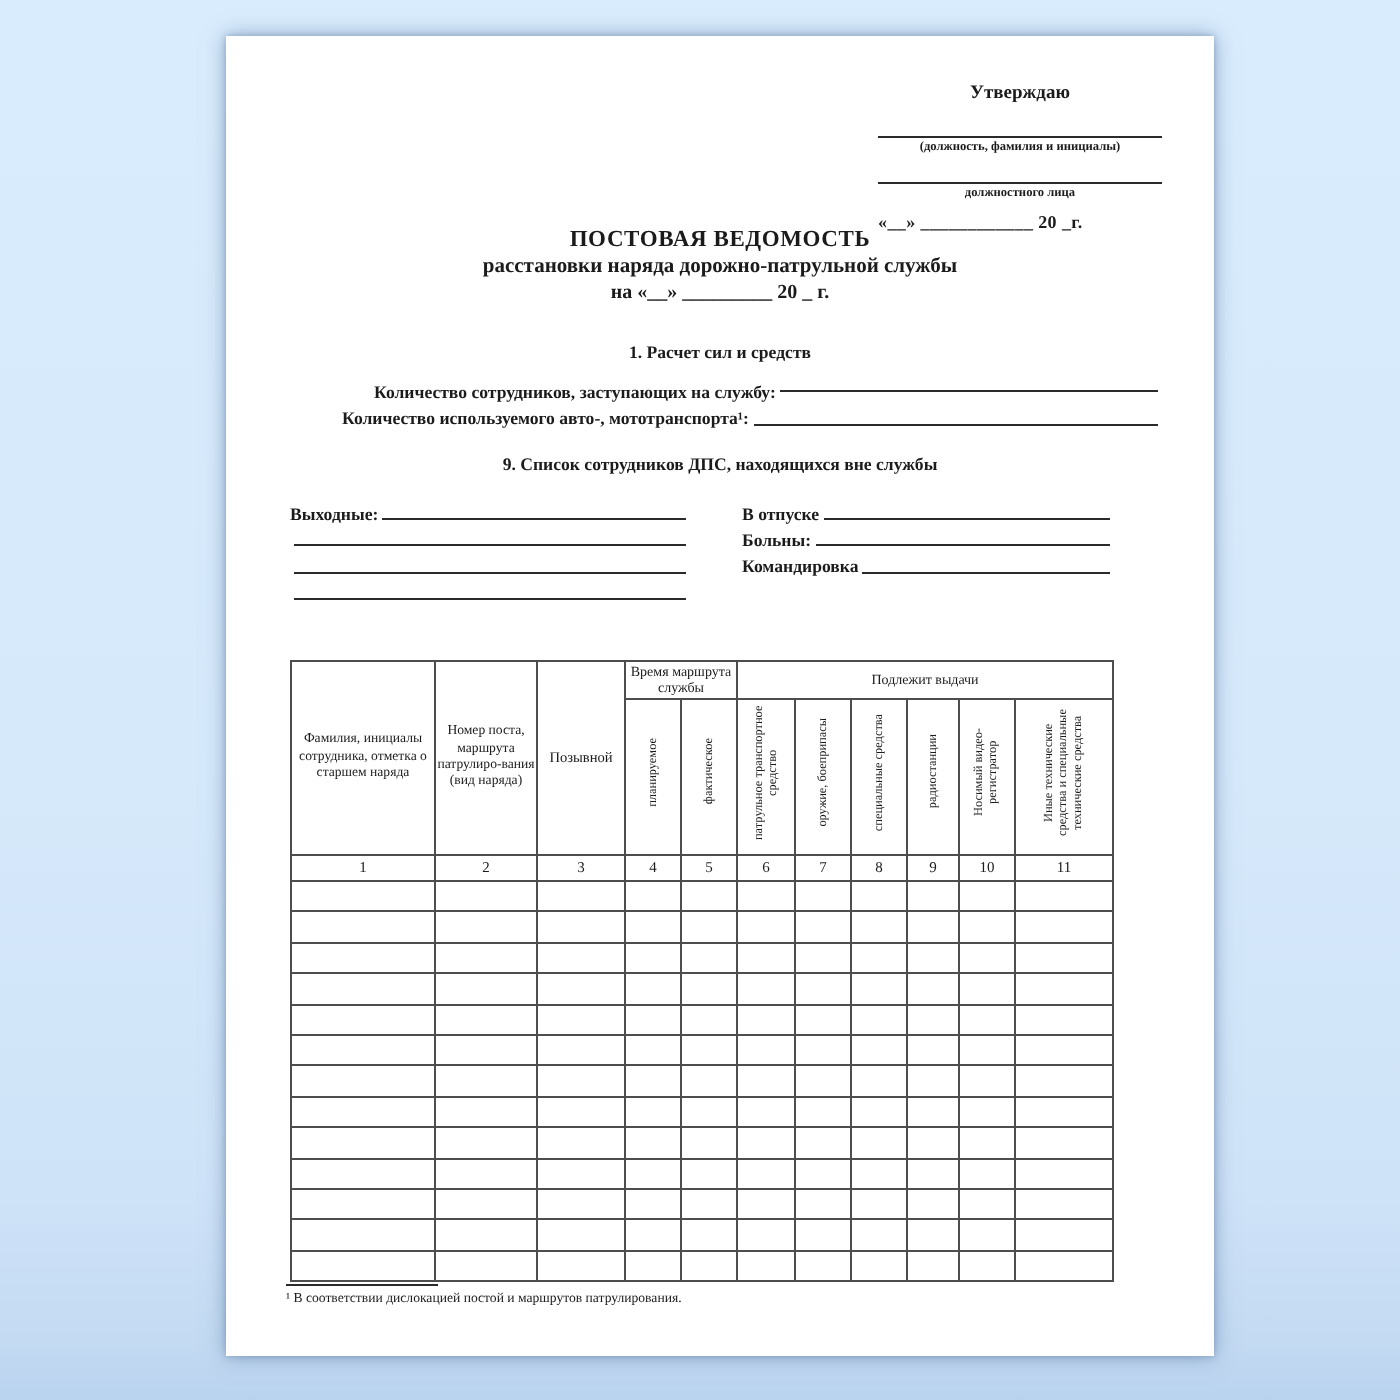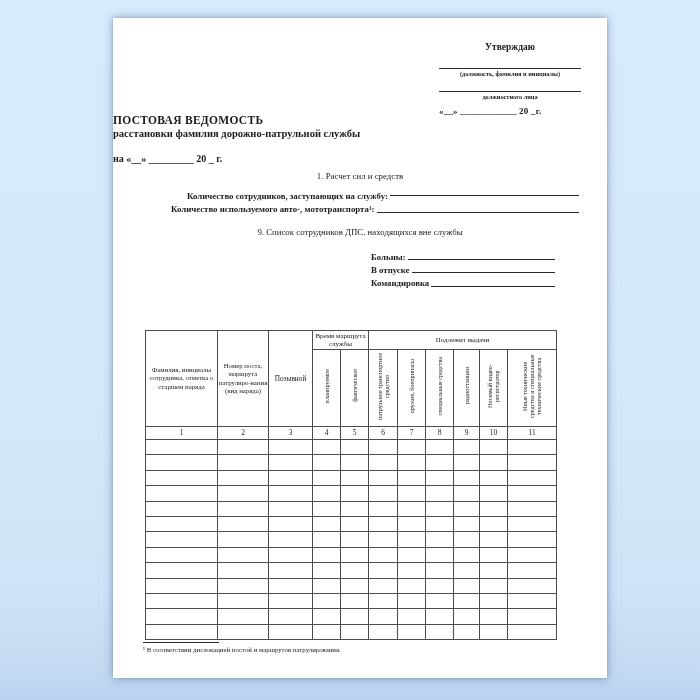--- a/index.html
+++ b/index.html
@@ -18,25 +18,25 @@
     box-shadow:0 0 10px rgba(92,122,162,.60),0 0 3px rgba(92,122,162,.45);
     padding-left:24px;
   }
   
   .approval{position:absolute;top:24px;right:26px;width:142px;font-weight:bold;}
   .approve-title{text-align:center;font-size:9.5px;margin-bottom:8px;}
   .sig-line{border-bottom:1px solid #2a2a2a;height:8px;margin:0 0 1px 0;}
   .cap{text-align:center;font-size:6.3px;line-height:1.25;margin-bottom:5px;}
   .date-line{font-size:9px;margin-top:2px;letter-spacing:.2px;}
   
-  .doc-title{position:absolute;left:0;right:0;top:96px;font-weight:bold;}
+  .doc-title{position:absolute;left:0;right:0;top:96px;text-align:center;font-weight:bold;}
   .t1{font-size:11.5px;letter-spacing:.3px;}
   .t2{font-size:10.5px;margin-top:2px;}
-  .t3{font-size:10px;margin-top:14px;}
-  .sec-heading{position:absolute;left:0;right:0;text-align:center;font-size:8.8px;font-weight:normal;}
+  .t3{font-size:10px;margin-top:2px;}
+  .sec-heading{position:absolute;left:0;right:0;text-align:center;font-size:8.8px;font-weight:bold;}
   .sec1{top:153px;}
   .sec2{top:209px;}
   .sec3{top:292px;}
   
   .fill-line{display:flex;align-items:flex-end;font-size:8.8px;font-weight:bold;line-height:1.2;}
   .fill-line .filler{flex:1;border-bottom:1px solid #2a2a2a;height:1px;margin:0 0 2px 2px;}
   .qty1{position:absolute;left:74px;right:28px;top:173px;align-items:center;}
   .qty2{position:absolute;left:58px;right:28px;top:186px;}
   .col-left{position:absolute;left:32px;width:198px;top:231px;}
   .col-right{position:absolute;left:258px;width:184px;top:231px;}
@@ -74,45 +74,60 @@
       <div class="approve-title">Утверждаю</div>
       <div class="sig-line"></div>
       <div class="cap">(должность, фамилия и инициалы)</div>
       <div class="sig-line"></div>
       <div class="cap">должностного лица</div>
       <div class="date-line">«__» ____________ 20 _г.</div>
     </div>
 
     <div class="doc-title">
       <div class="t1">ПОСТОВАЯ ВЕДОМОСТЬ</div>
-      <div class="t2">расстановки фамилия дорожно-патрульной службы</div>
+      <div class="t2">расстановки наряда дорожно-патрульной службы</div>
       <div class="t3">на «__» _________ 20 _ г.</div>
     </div>
 
     <div class="sec-heading sec1">1. Расчет сил и средств</div>
 
     <div class="fill-line qty1">
       <span>Количество сотрудников, заступающих на службу:</span>
       <span class="filler"></span>
     </div>
     <div class="fill-line qty2">
       <span>Количество используемого авто-, мототранспорта¹:</span>
       <span class="filler"></span>
     </div>
 
     <div class="sec-heading sec2">9. Список сотрудников ДПС, находящихся вне службы</div>
 
-
-    <div class="col-right">
-      <div class="fill-line">
-        <span>Больны:</span>
+    <div class="col-left">
+      <div class="fill-line">
+        <span>Выходные:</span>
         <span class="filler"></span>
       </div>
       <div class="fill-line">
+          <span class="filler"></span>
+        </div>
+      <div class="fill-line">
+          <span class="filler"></span>
+        </div>
+      <div class="fill-line">
+          <span class="filler"></span>
+        </div>
+    </div>
+
+    <div class="col-right">
+      <div class="fill-line">
         <span>В отпуске</span>
+        <span class="filler"></span>
+      </div>
+      <div class="fill-line">
+        <span>Больны:</span>
         <span class="filler"></span>
       </div>
       <div class="fill-line">
         <span>Командировка</span>
         <span class="filler"></span>
       </div>
     </div>
 
 
     <table class="shift">

